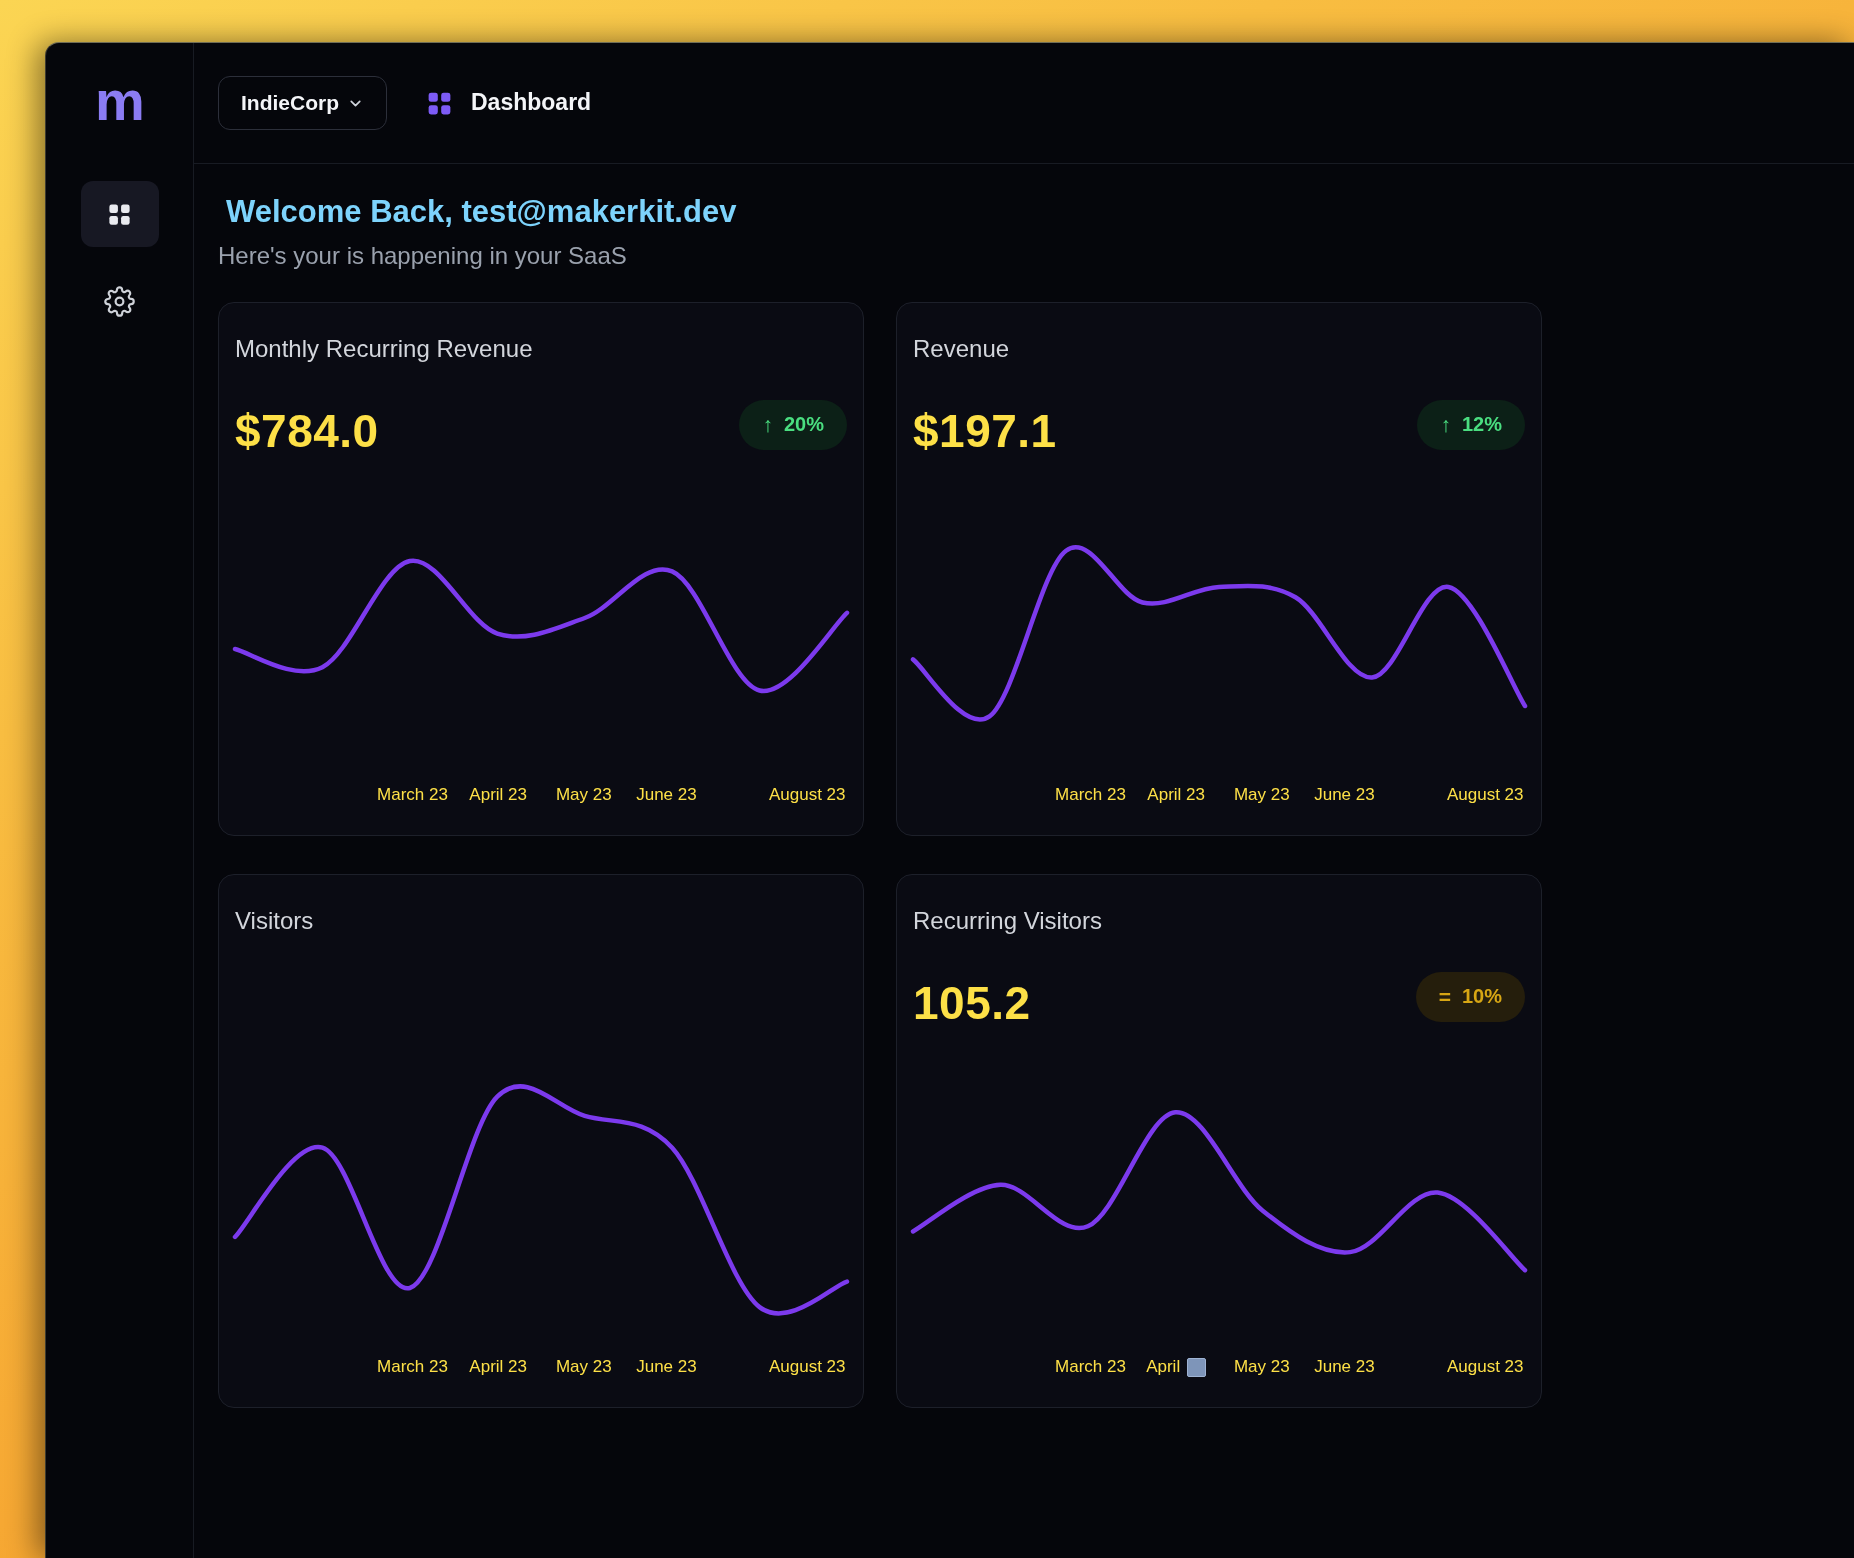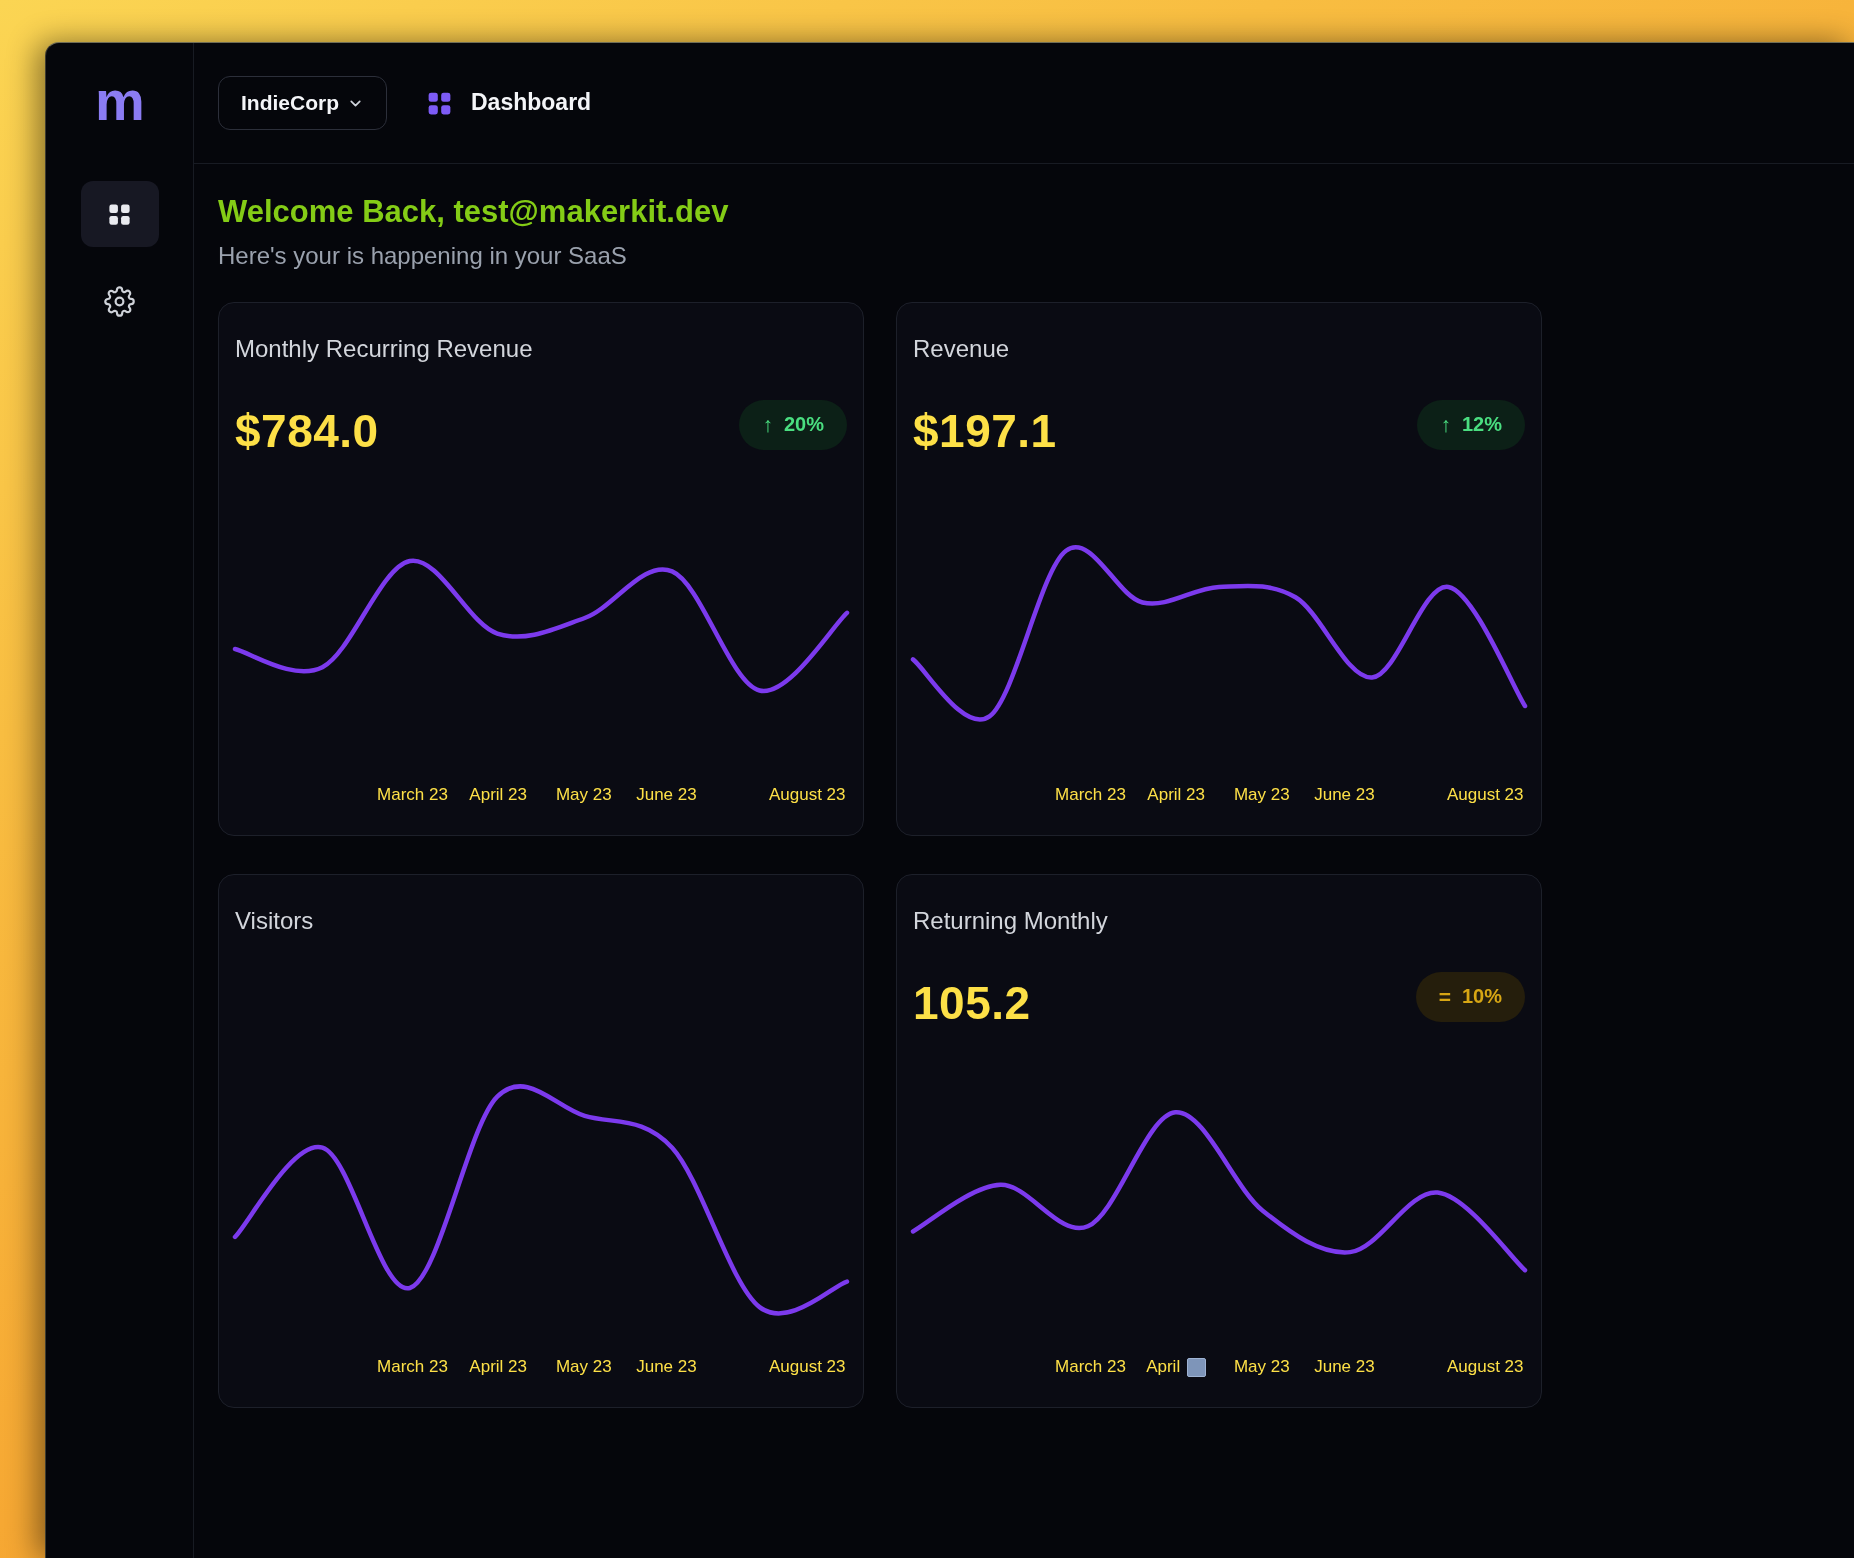--- a/index.html
+++ b/index.html
@@ -56,21 +56,21 @@
     font-family:inherit; font-size:21px; font-weight:600;
     border:1px solid #2c2f3a; border-radius:12px;
     padding:14px 22px; cursor:pointer;
   }
   .org-switcher .chev { color:#cfd3db; display:flex; }
   .page-group { display:flex; gap:17px; }
   .page-group .grid-icon { color:#7d5bf6; display:flex; }
   .page-title { font-size:23px; font-weight:600; color:#f4f5f8; }
   
   .content { padding:30px 24px; }
-  .welcome-title { margin:0 0 12px; font-size:31px; font-weight:700; color:#84cc16; }
+  .welcome-title { margin:0 8px 12px; font-size:31px; font-weight:700; color:#7dd3fc; }
   .welcome-sub { margin:0 0 32px; font-size:24px; font-weight:400; color:#9aa1ad; }
   .cards-grid { display:grid; grid-template-columns:646px 646px; gap:38px 32px; }
   .card {
     width:646px; height:534px;
     background:#0a0b13; border:1px solid #1d202a; border-radius:16px;
     padding:32px 16px 26px;
     display:flex; flex-direction:column;
   }
   .card-title { font-size:24px; font-weight:500; color:#d3d6dc; margin-bottom:28px; }
   .value-row { display:flex; align-items:center; justify-content:space-between; }
@@ -212,21 +212,21 @@
                   <span style="left: 29%;">March 23</span>
                   <span style="left: 43%;">April 23</span>
                   <span style="left: 57%;">May 23</span>
                   <span style="left: 70.5%;">June 23</span>
                   <span style="left: 93.5%;">August 23</span>
                 </div>
             </div>
           </article>
 
           <article class="card">
-            <div class="card-title">Returning Monthly</div>
+            <div class="card-title">Recurring Visitors</div>
             <div class="value-row">
               <div class="value">105.2</div>
               <div class="badge neutral">
                 <span class="badge-icon">=</span>
                 <span>10%</span>
               </div>
             </div>
             <div class="chart-wrap">
               <svg viewBox="0 0 578 230" preserveAspectRatio="none">
                   <path d="M 0 139.6 C 13.761904761904761 133.42, 55.04761904761905 103.20666666666666, 82.57142857142857 102.52 C 110.09523809523809 101.83333333333333, 137.61904761904762 145.09333333333336, 165.14285714285714 135.48000000000002 C 192.66666666666666 125.86666666666669, 220.19047619047618 46.900000000000006, 247.7142857142857 44.84 C 275.23809523809524 42.78, 302.76190476190476 104.58000000000001, 330.2857142857143 123.12 C 357.8095238095238 141.66, 385.33333333333337 158.48333333333332, 412.8571428571429 156.07999999999998 C 440.3809523809524 153.67666666666665, 467.90476190476187 106.29666666666667, 495.4285714285714 108.7 C 522.952380952381 111.10333333333334, 564.2380952380952 160.2, 578 170.5" fill="none" stroke="#7c3aed" stroke-width="4.5" stroke-linecap="round" vector-effect="non-scaling-stroke"></path>

